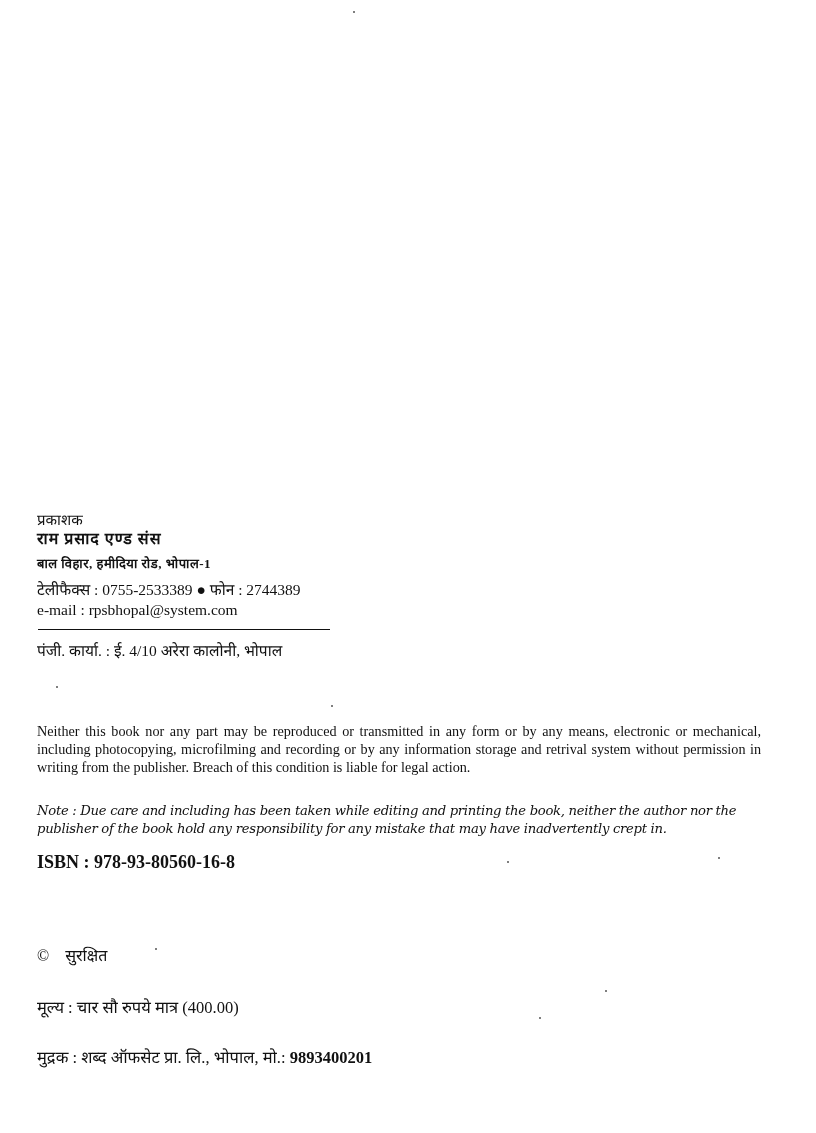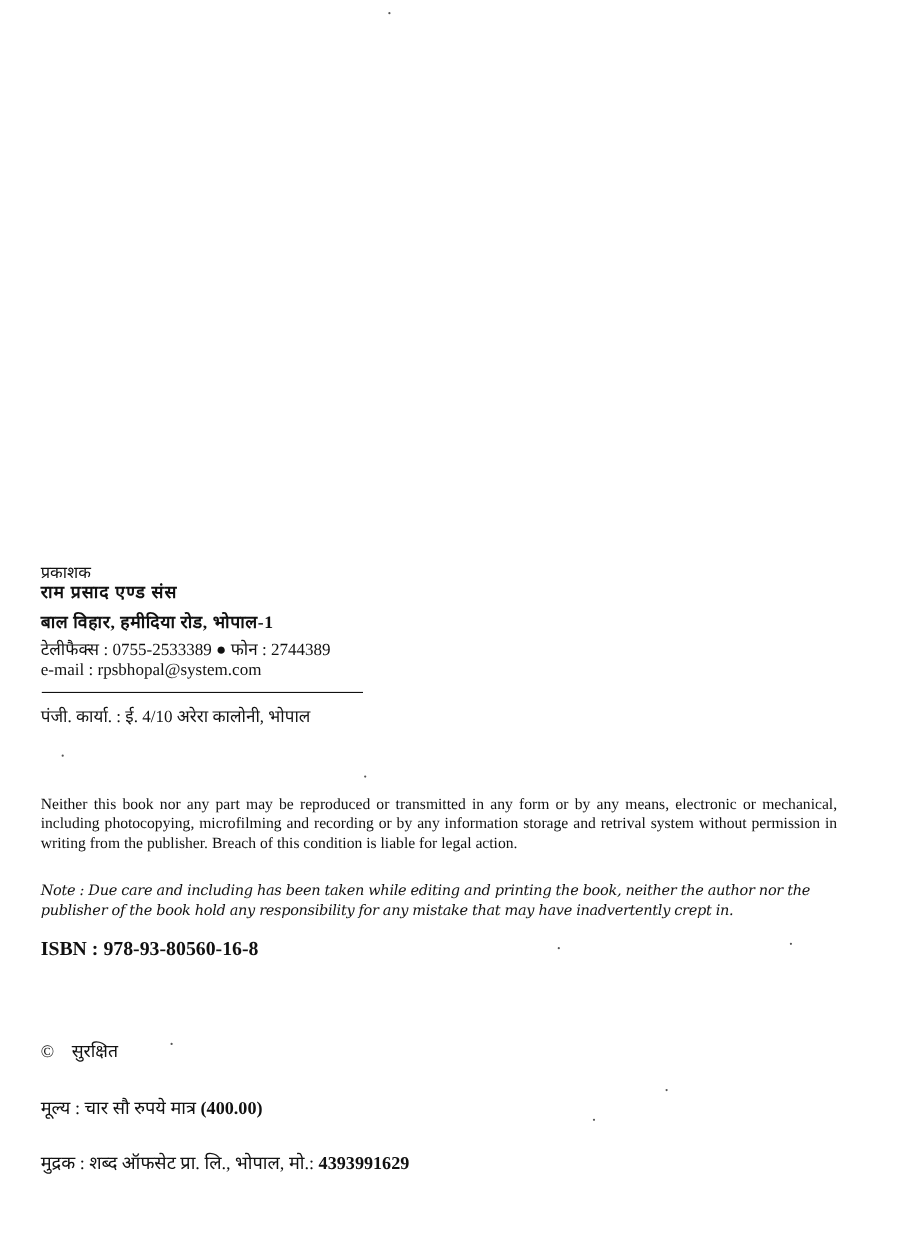--- a/index.html
+++ b/index.html
@@ -12,21 +12,21 @@
       height: 1133px;
       position: relative;
       overflow: hidden;
       color: #111111;
       font-family: "Liberation Serif", "DejaVu Serif", serif;
     }
     .abs { position: absolute; white-space: nowrap; }
 
     .publisher-label { left: 37px; top: 509px; font-size: 15px; }
     .publisher-name { left: 37px; top: 527px; font-size: 16px; font-weight: bold; letter-spacing: 1px; }
-    .publisher-address { left: 37px; top: 554px; font-size: 16px; font-weight: bold; letter-spacing: 0.5px; }
+    .publisher-address { left: 37px; top: 554px; font-size: 13px; font-weight: bold; letter-spacing: 0.5px; }
     .publisher-phone { left: 37px; top: 578px; font-size: 15.5px; }
     .publisher-email { left: 37px; top: 601px; font-size: 15.5px; }
     .separator { left: 38px; top: 629px; width: 292px; height: 0; border-top: 1.5px solid #111; }
     .reg-office { left: 37px; top: 639px; font-size: 15.5px; }
 
     .copyright-notice {
       left: 37px; top: 722px; width: 724px;
       white-space: normal;
       font-size: 14.2px;
       line-height: 18px;
@@ -40,21 +40,21 @@
       line-height: 18px;
       font-style: italic;
       font-family: "DejaVu Serif", serif;
       letter-spacing: -0.3px;
     }
 
     .isbn { left: 37px; top: 852px; font-size: 18px; font-weight: bold; }
     .rights { left: 37px; top: 944px; font-size: 16px; }
     .rights .copy-icon { font-size: 16px; margin-right: 12px; }
     .price { left: 37px; top: 995px; font-size: 16.5px; }
-    .price .amount { font-weight: bold; }
+    .price .amount { font-weight: normal; }
     .printer { left: 37px; top: 1045px; font-size: 16.5px; }
     .printer .mobile { font-weight: bold; }
 
     .speck { position: absolute; background: #555; width: 2px; height: 2px; border-radius: 1px; }
   </style>
 </head>
 <body>
 
 <div>
   <div class="abs publisher-label">प्रकाशक</div>
@@ -76,21 +76,21 @@
   <span>सुरक्षित</span>
 </div>
 
 <div class="abs price">
   <span>मूल्य : चार सौ रुपये मात्र</span>
   <span class="amount">(400.00)</span>
 </div>
 
 <div class="abs printer">
   <span>मुद्रक : शब्द ऑफसेट प्रा. लि., भोपाल, मो.:</span>
-  <span class="mobile">4393991629</span>
+  <span class="mobile">9893400201</span>
 </div>
 
 <div class="speck" style="left:353px;top:11px;"></div>
 <div class="speck" style="left:56px;top:686px;"></div>
 <div class="speck" style="left:331px;top:705px;"></div>
 <div class="speck" style="left:155px;top:948px;"></div>
 <div class="speck" style="left:507px;top:861px;"></div>
 <div class="speck" style="left:718px;top:857px;"></div>
 <div class="speck" style="left:605px;top:990px;"></div>
 <div class="speck" style="left:539px;top:1017px;"></div>

